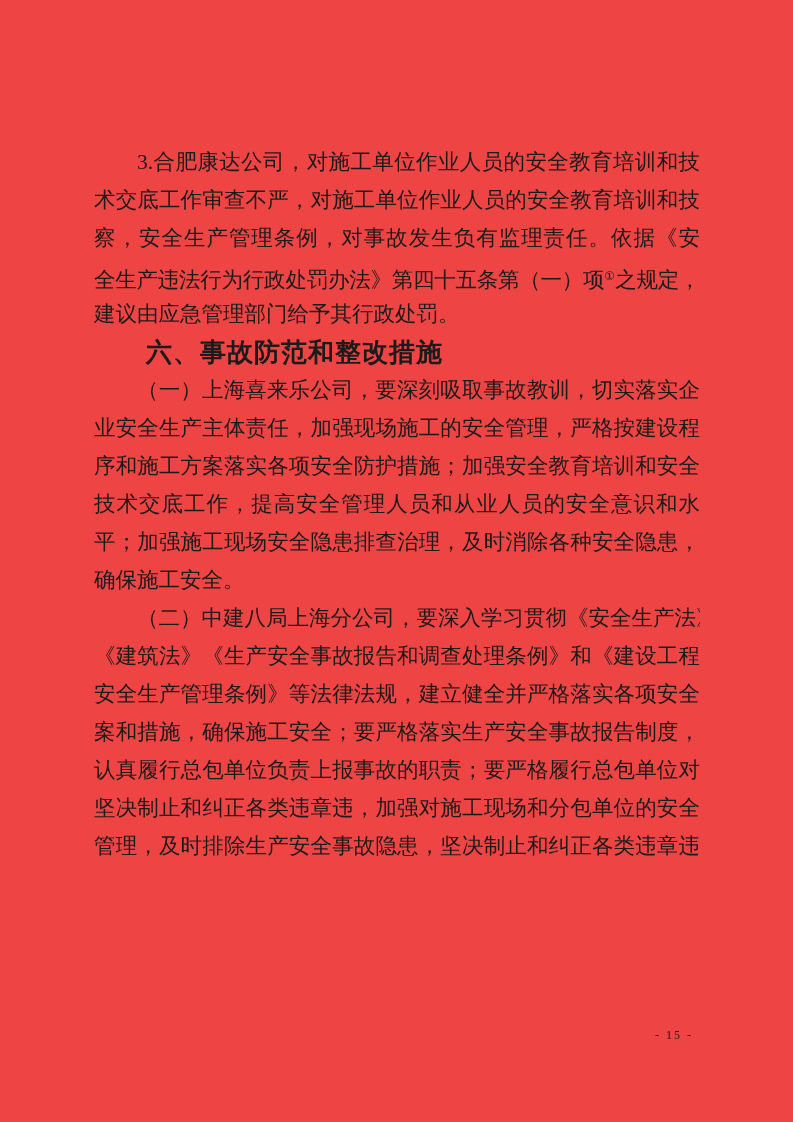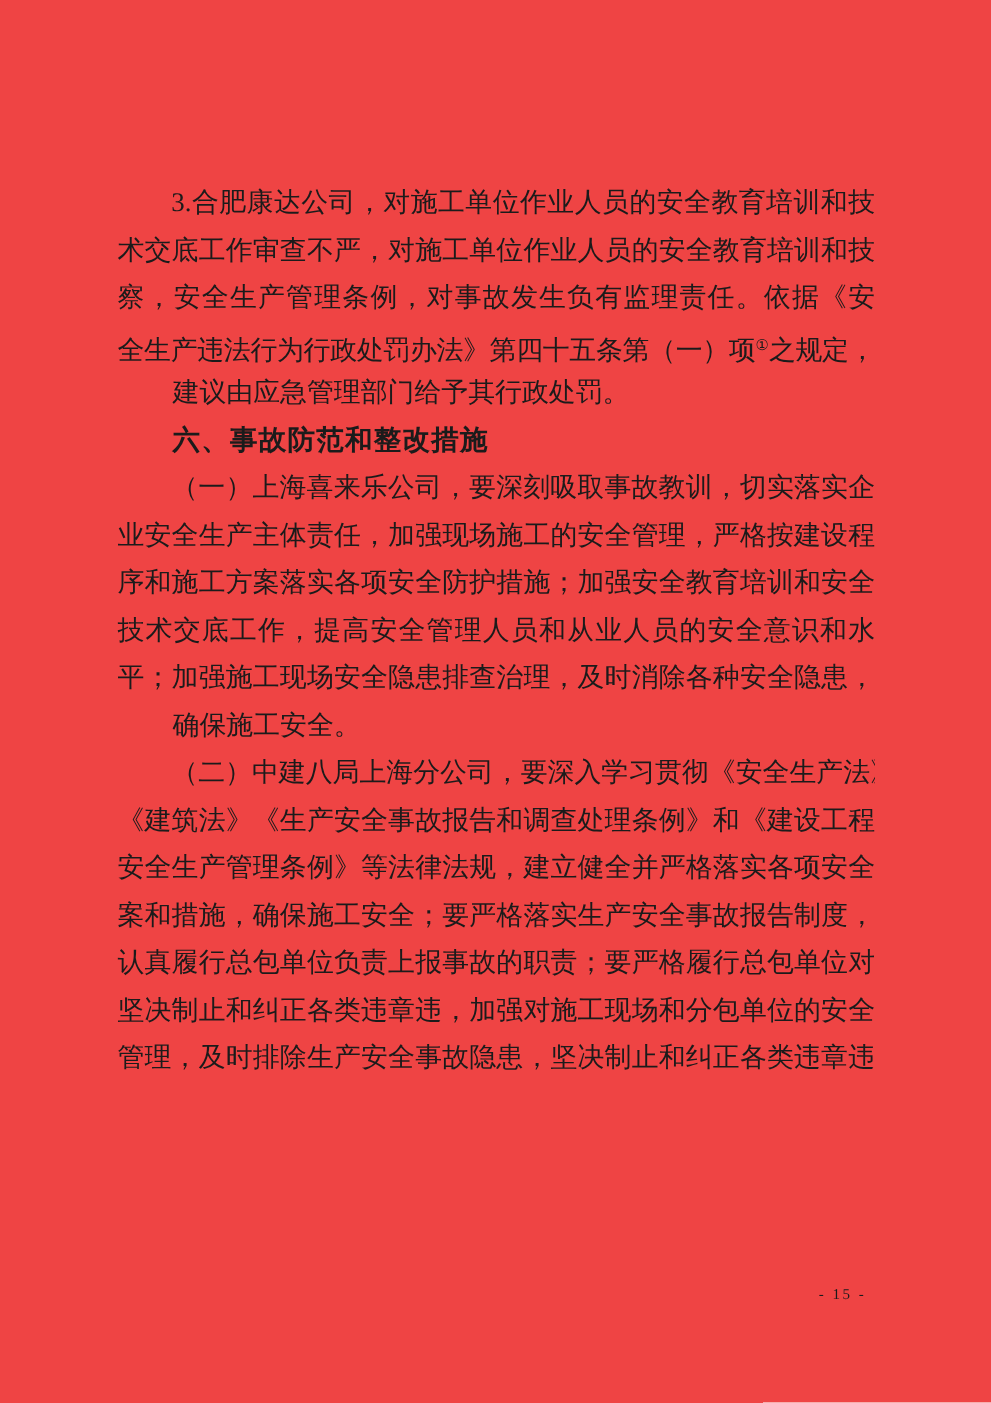--- a/index.html
+++ b/index.html
@@ -27,21 +27,20 @@
   .bline {
     height: 38px;
     line-height: 38px;
     text-align: justify;
     text-align-last: justify;
     overflow: hidden;
     white-space: nowrap;
   }
   .bline.lastline {
     text-align-last: left;
-    margin-left: 44px;
   }
   .bline.indent {
     text-indent: 2em;
   }
   .bline.tight {
     letter-spacing: -0.45px;
   }
   .hline {
     height: 38px;
     line-height: 38px;
@@ -100,21 +99,21 @@
   <div class="content">
 
     <section>
       <div class="bline indent">3.合肥康达公司，对施工单位作业人员的安全教育培训和技</div>
       <div class="bline">术交底工作审查不严，对施工单位作业人员的安全教育培训和技</div>
       <div class="bline">察，安全生产管理条例，对事故发生负有监理责任。依据《安</div>
       <div class="bline tight"><span>全生产违法行为行政处罚办法》第四十五条第（一）项</span><sup class="sup">①</sup><span>之规定，</span></div>
       <div class="bline lastline">建议由应急管理部门给予其行政处罚。</div>
     </section>
 
-    <h2 class="hline" style="margin:0; font-size:22px;">六、事故防范和整改措施</h2>
+    <h2 class="hline" style="margin:0; font-size:26px;">六、事故防范和整改措施</h2>
 
     <section>
       <div class="bline indent">（一）上海喜来乐公司，要深刻吸取事故教训，切实落实企</div>
       <div class="bline">业安全生产主体责任，加强现场施工的安全管理，严格按建设程</div>
       <div class="bline">序和施工方案落实各项安全防护措施；加强安全教育培训和安全</div>
       <div class="bline">技术交底工作，提高安全管理人员和从业人员的安全意识和水</div>
       <div class="bline">平；加强施工现场安全隐患排查治理，及时消除各种安全隐患，</div>
       <div class="bline lastline">确保施工安全。</div>
     </section>
 

